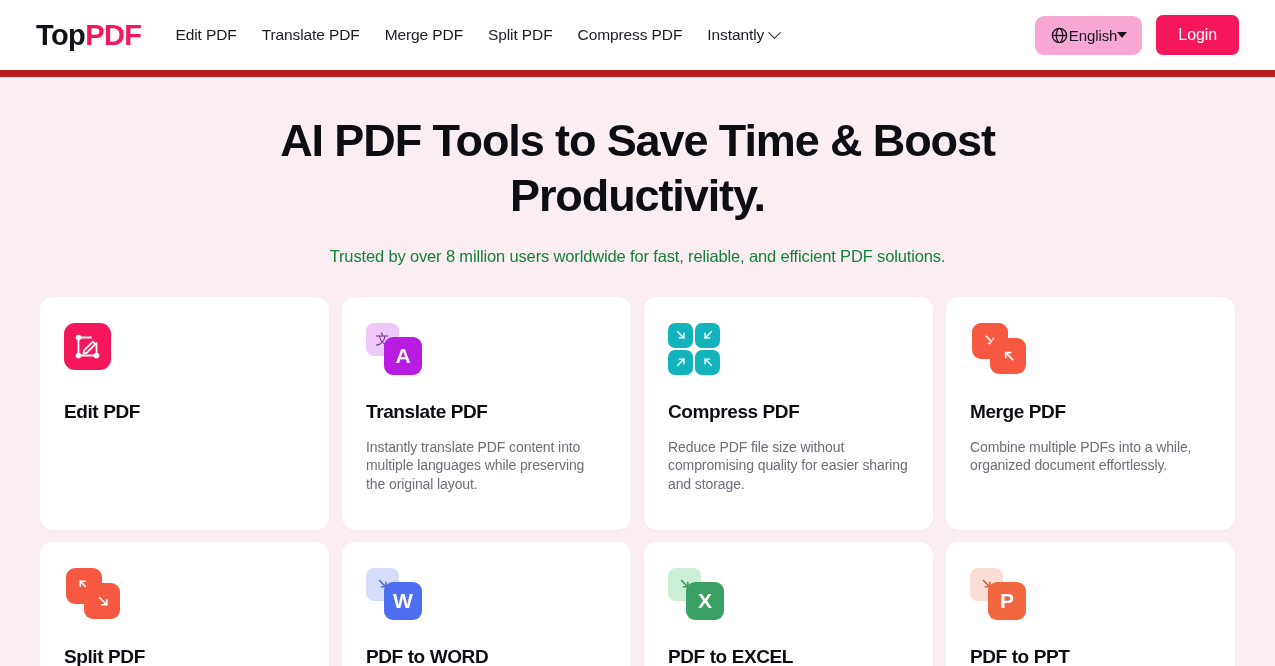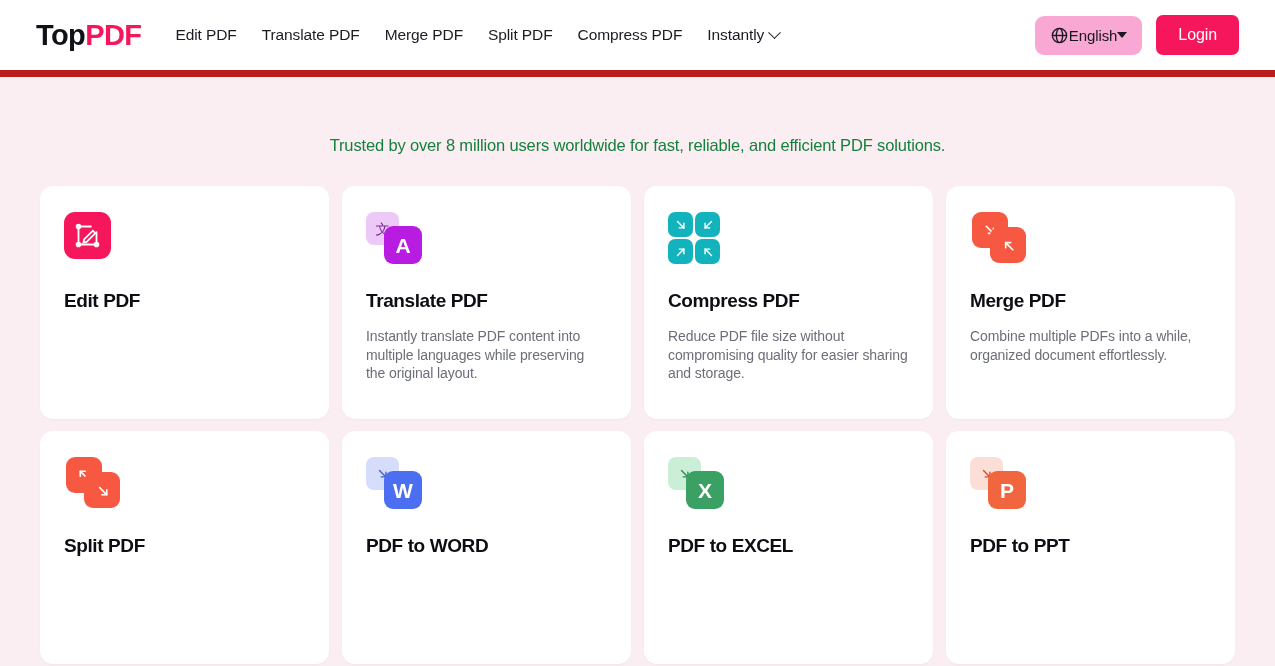--- a/index.html
+++ b/index.html
@@ -279,20 +279,21 @@
         </svg>
       </span>
       <span class="lang-label">English</span>
       <span class="caret"></span>
     </div>
     <button class="login-btn">Login</button>
   </div>
 </div>
 
 <div class="hero">
+  <h1 class="hero-title">AI PDF Tools to Save Time &amp; Boost Productivity.</h1>
   <p class="hero-sub">Trusted by over 8 million users worldwide for fast, reliable, and efficient PDF solutions.</p>
 </div>
 
 <div class="grid">
 
   <div class="card">
     <div class="icon-wrap">
       <div class="sq" style="background:#f5165c">
         <svg width="27" height="27" viewBox="0 0 24 24" fill="none" stroke="#fff" stroke-width="1.6" stroke-linecap="round">
           <path d="M4 4 L4 20 L20 20"></path>

